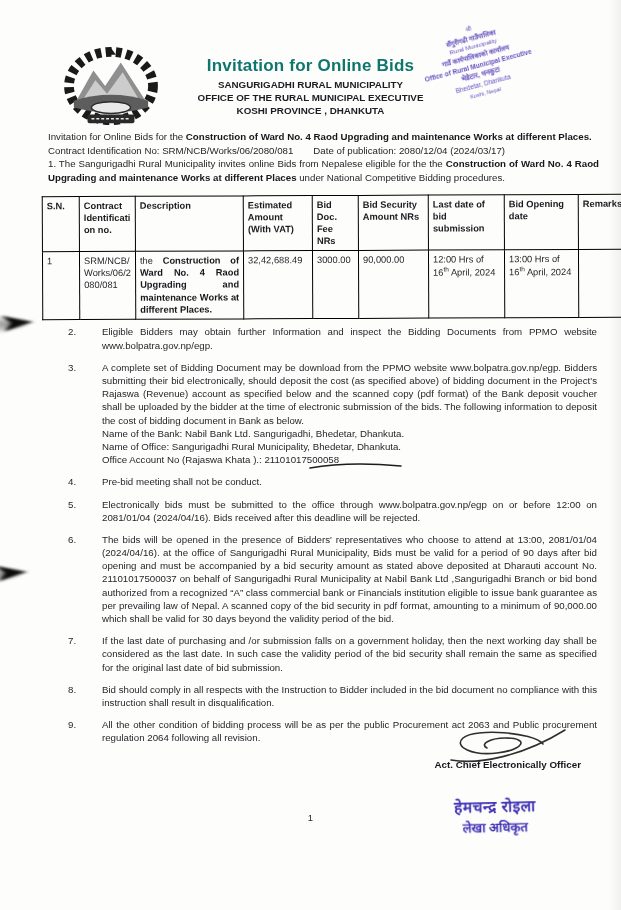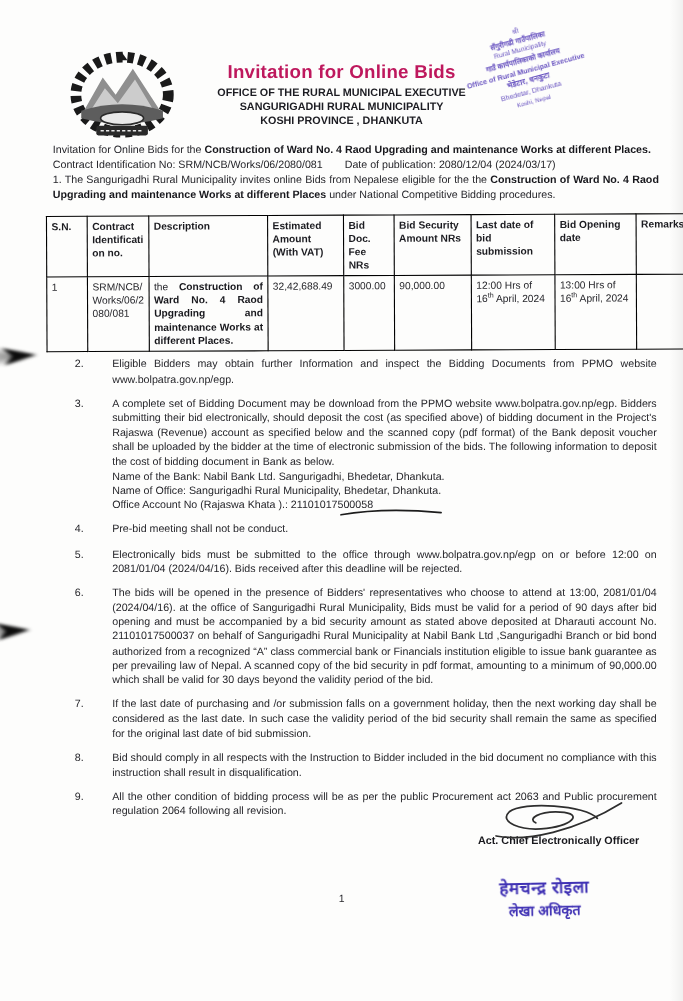--- a/index.html
+++ b/index.html
@@ -18,21 +18,21 @@
     background:linear-gradient(to right, rgba(0,0,0,0), rgba(0,0,0,0.05));
     pointer-events:none;
   }
 
   
   .emblem { position:absolute; left:62px; top:45px; width:98px; height:86px; }
   .head-center {
     position:absolute; left:110px; right:110px; top:56px;
     text-align:center;
   }
-  .doc-title { font-size:17px; font-weight:bold; color:#be185d; margin:0 0 3px 0; letter-spacing:.2px; }
+  .doc-title { font-size:17px; font-weight:bold; color:#0f766e; margin:0 0 3px 0; letter-spacing:.2px; }
   .org-line { font-size:9.8px; font-weight:bold; color:#1c1c22; line-height:1.32; }
 
   .stamp-top {
     position:absolute; left:398px; top:24px; width:158px;
     transform:rotate(-15deg);
     text-align:center; color:#5b44bb;
     filter:blur(.45px); opacity:.92;
     line-height:1.45; pointer-events:none;
   }
   .stamp-top .s0 { font-size:6px; }
@@ -114,22 +114,22 @@
       <path d="M20 58 L34 36 L46 50 L62 28 L80 58 Z" fill="#cccccc"></path>
       <path d="M12 57 Q50 45 88 57 L88 64 Q50 74 12 64 Z" fill="#5d5d5d"></path>
       <ellipse cx="50" cy="64" rx="20" ry="6" fill="#e9e9e9" stroke="#2a2a2a" stroke-width="1.5"></ellipse>
       <rect x="26" y="71" width="48" height="9" rx="2" fill="#2a2a2a"></rect>
       <path d="M30 75.5 h40" stroke="#e8e8e8" stroke-width="1.4" stroke-dasharray="3 2"></path>
     </svg>
   </div>
 
   <div class="head-center">
     <h1 class="doc-title">Invitation for Online Bids</h1>
+    <div class="org-line">SANGURIGADHI RURAL MUNICIPALITY</div>
     <div class="org-line">OFFICE OF THE RURAL MUNICIPAL EXECUTIVE</div>
-    <div class="org-line">SANGURIGADHI RURAL MUNICIPALITY</div>
     <div class="org-line">KOSHI PROVINCE , DHANKUTA</div>
   </div>
 
   <div class="stamp-top">
     <div class="s0">श्री</div>
     <div class="s1">सँगुरीगढी गाउँपालिका</div>
     <div class="s2">Rural Municipality</div>
     <div class="s3">गाउँ कार्यपालिकाको कार्यालय</div>
     <div class="s4">Office of Rural Municipal Executive</div>
     <div class="s5">भेडेटार, धनकुटा</div>

